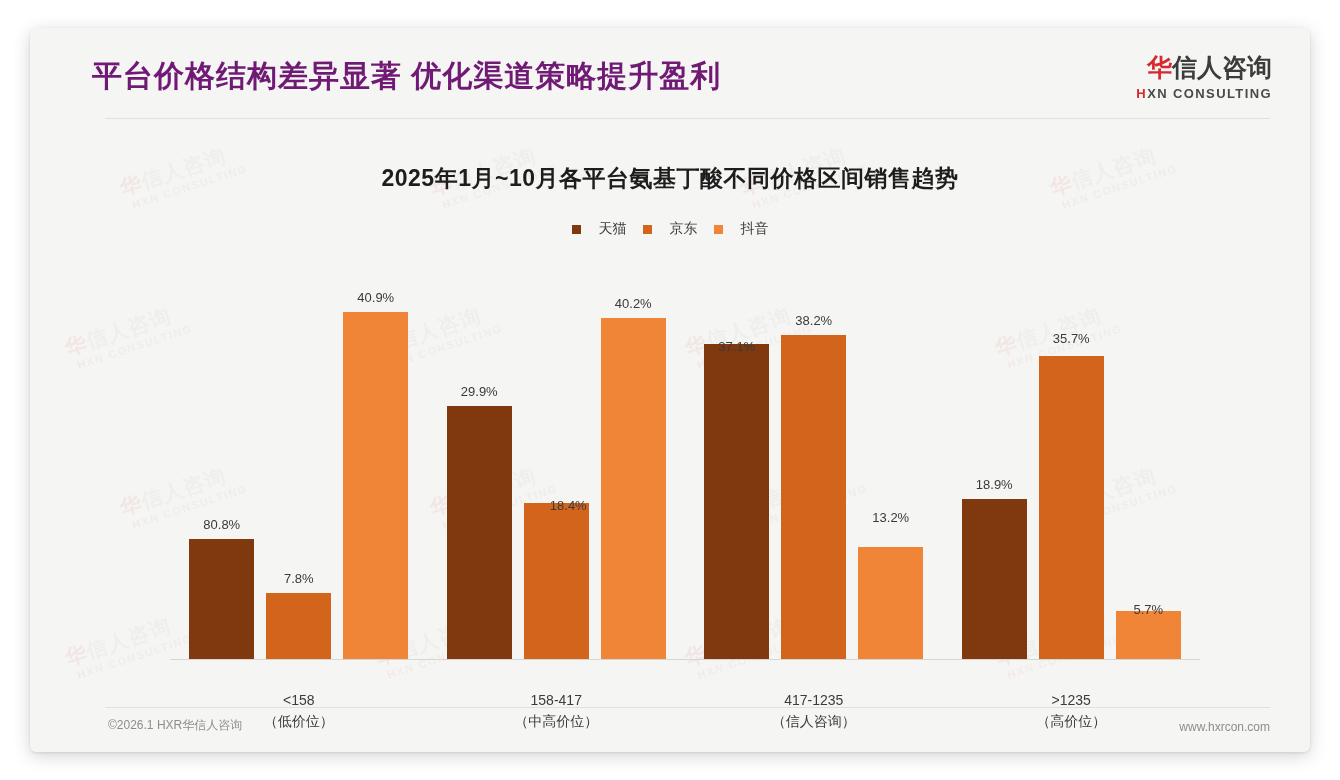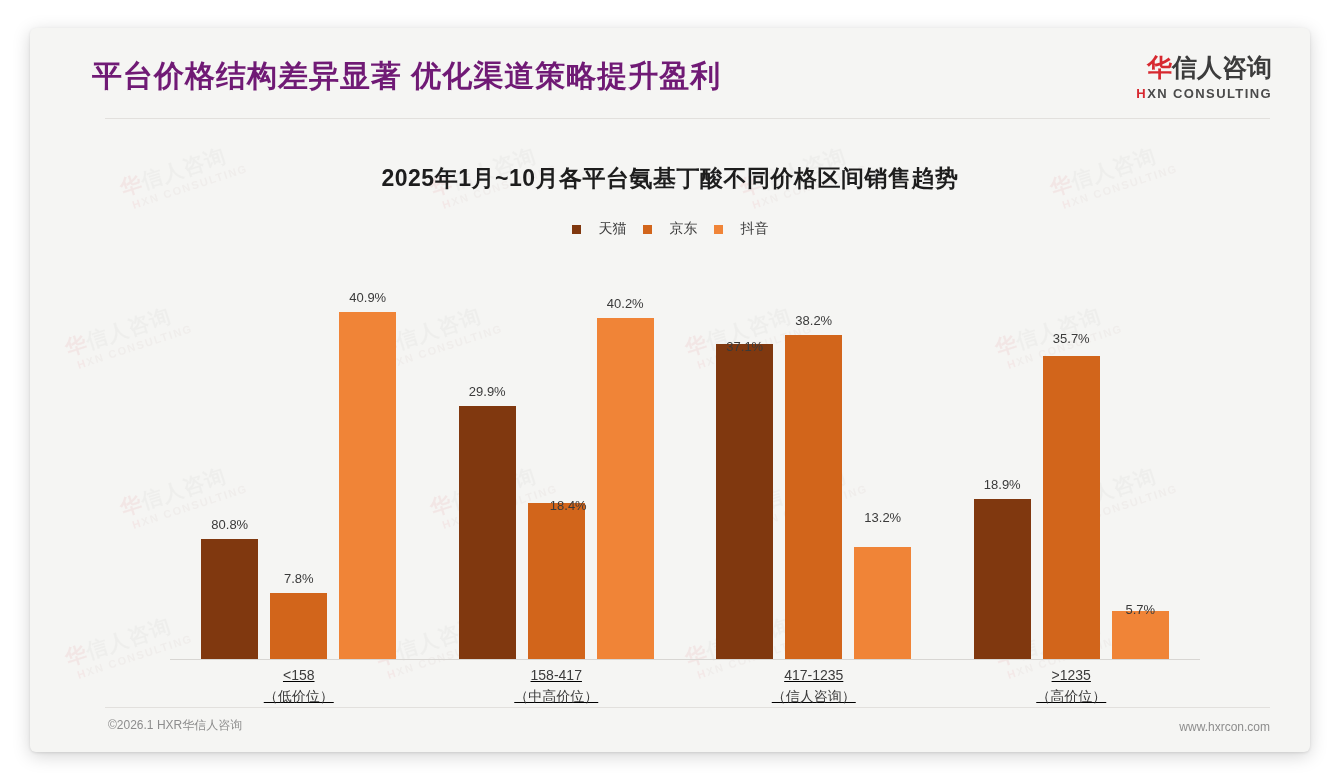--- a/index.html
+++ b/index.html
@@ -174,21 +174,21 @@
   .group {
     display: flex;
     align-items: flex-end;
     justify-content: center;
     gap: 12px;
     height: 100%;
     flex: 1 1 0;
   }
   .bar-wrap {
     position: relative;
-    width: 57px;
+    width: 65px;
     height: 100%;
     display: flex;
     flex-direction: column;
     justify-content: flex-end;
     align-items: center;
   }
   .bar {
     width: 100%;
   }
   .bar-label {
@@ -196,25 +196,24 @@
     left: 50%;
     transform: translateX(-50%);
     font-size: 13px;
     color: #3a3a3a;
     white-space: nowrap;
   }
 
   #xlabels {
     position: absolute;
     left: 140px;
-    top: 545px;
+    top: 570px;
     width: 1030px;
     display: flex;
     justify-content: space-between;
-    text-decoration: underline;
   }
   .xlabel {
     flex: 1 1 0;
     text-align: center;
     font-size: 14px;
     color: #3b3b3b;
     line-height: 1.5;
   }
   .xlabel .l2 { display: block; }
 

